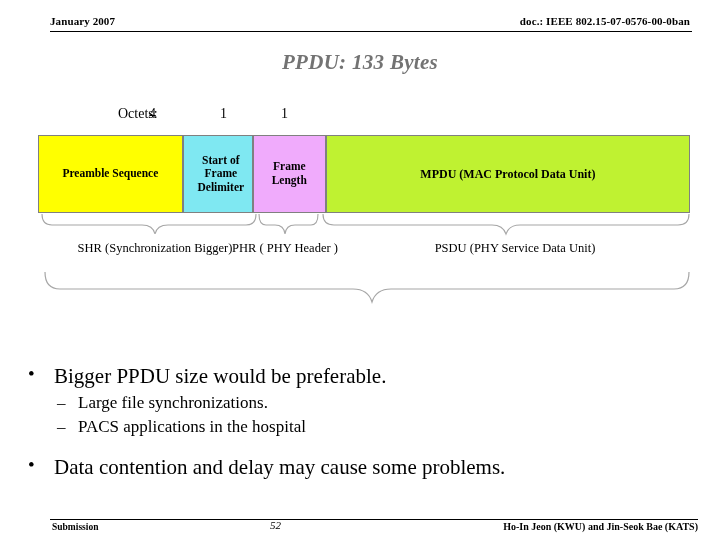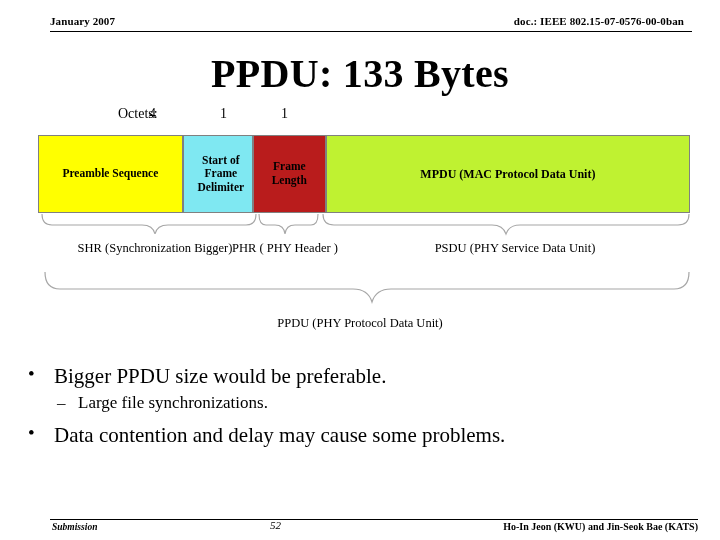--- a/index.html
+++ b/index.html
@@ -9,54 +9,54 @@
     position:relative;
   }
   .slide{position:absolute;inset:0;}
 
   
   .hdr-date{
     position:absolute;left:50px;top:15px;
     font-size:11px;font-weight:bold;letter-spacing:.1px;
   }
   .hdr-doc{
-    position:absolute;right:36px;top:15px;
+    position:absolute;right:30px;top:15px;
     font-size:11px;font-weight:bold;letter-spacing:.1px;white-space:nowrap;margin-left:40px;
   }
   .hdr-rule{
     position:absolute;left:50px;right:28px;top:31px;
     border-bottom:1.4px solid #000;
   }
 
   
   .title{
     position:absolute;left:0;right:0;top:50px;text-align:center;
-    font-size:40px;font-weight:bold;
-    color:#000000;letter-spacing:.3px;
+    font-size:21px;font-weight:bold;font-style:italic;
+    color:#737373;letter-spacing:.3px;
   }
 
   
   .octets{position:absolute;left:0;top:106px;width:720px;height:22px;}
   .octets span{position:absolute;font-size:14px;white-space:nowrap;}
   .oct-label{left:78px;top:0;margin-left:40px;}
   .oct-4{left:149px;top:0;}
   .oct-1a{left:220px;top:0;}
   .oct-1b{left:281px;top:0;}
   .oct-range{left:442px;top:0;width:116px;text-align:center;}
 
   
   .frame{position:absolute;left:38px;top:135px;width:652px;height:78px;display:flex;}
   .blk{
     box-sizing:border-box;border:1px solid #808080;
     display:flex;align-items:center;justify-content:center;text-align:center;
     font-size:11.5px;font-weight:bold;line-height:1.18;padding:0 2px;
   }
   .blk.preamble{width:147px;background:#FFFF00;}
   .blk.sfd{width:71px;background:#7FE8F2;padding-left:8px;}
-  .blk.flen{width:74px;background:#b91c1c;font-family:Liberation Serif, serif;}
+  .blk.flen{width:74px;background:#f0abfc;font-family:Liberation Serif, serif;}
   .blk.mpdu{width:370px;background:#BFF231;font-size:12px;text-align:center;}
 
   
   .braces{position:absolute;left:0;top:0;width:720px;height:540px;pointer-events:none;}
 
   
   .brlab{position:absolute;font-size:12.5px;line-height:1.25;text-align:center;}
   .lab-shr{left:55px;top:241px;width:200px;}
   .lab-phr{left:232px;top:241px;width:106px;}
   .lab-psdu{left:372px;top:241px;width:286px;}
@@ -71,25 +71,25 @@
   .b1::before{
     content:"\2022";position:absolute;left:28px;top:-1px;font-size:19px;
   }
   .b2{
     position:relative;margin:4px 0 4px 0;padding-left:78px;
     font-size:17px;line-height:1.2;
   }
   .b2::before{
     content:"\2013";position:absolute;left:57px;top:0;font-size:17px;
   }
-  .b1.last{margin-top:10px;}
+  .b1.last{margin-top:17px;}
 
   
   .ftr-rule{position:absolute;left:50px;right:22px;top:519px;border-bottom:1.4px solid #000;}
-  .ftr-left{position:absolute;left:52px;top:522px;font-size:9.5px;font-weight:bold;font-style:italic;}
+  .ftr-left{position:absolute;left:52px;top:522px;font-size:9.5px;font-weight:bold;}
   .ftr-page{position:absolute;left:270px;top:519px;width:60px;font-size:11px;font-style:italic;}
   .ftr-right{position:absolute;right:22px;top:521px;font-size:10px;font-weight:bold;white-space:nowrap;}
 </style>
 </head>
 <body>
 
 <div class="slide">
 
   <div class="hdr-date">January 2007</div>
   <div class="hdr-doc">doc.: IEEE 802.15-07-0576-00-0ban</div>
@@ -118,25 +118,25 @@
     <path fill="none" stroke="#A6A6A6" stroke-width="1.1" d="M259,214 q0,11 7,11 L275,225 q9,0 10,9 q1,-9 10,-9 L311,225 q7,0 7,-11"></path>
 
     <path fill="none" stroke="#A6A6A6" stroke-width="1.1" d="M323,214 q0,11 11,11 L492,225 q11,0 14,9 q3,-9 14,-9 L678,225 q11,0 11,-11"></path>
 
     <path fill="none" stroke="#A6A6A6" stroke-width="1.2" d="M45,272 q0,17 15,17 L353,289 q15,0 19,13 q4,-13 19,-13 L674,289 q15,0 15,-17"></path>
   </svg>
 
   <div class="brlab lab-shr">SHR (Synchronization Bigger)</div>
   <div class="brlab lab-phr">PHR ( PHY Header )</div>
   <div class="brlab lab-psdu">PSDU (PHY Service Data Unit)</div>
-  <div class="brlab lab-ppdu">PPDU (PHY Protocol Data Unit)</div>
 
   <div class="bullets">
     <p class="b1">Bigger PPDU size would be preferable.</p>
     <p class="b2">Large file synchronizations.</p>
+    <p class="b2">PACS applications in the hospital</p>
     <p class="b1 last">Data contention and delay may cause some problems.</p>
   </div>
 
   <div class="ftr-rule"></div>
   <div class="ftr-left">Submission</div>
   <div class="ftr-page">52</div>
   <div class="ftr-right">Ho-In Jeon (KWU) and Jin-Seok Bae (KATS)</div>
 
 </div>
 

